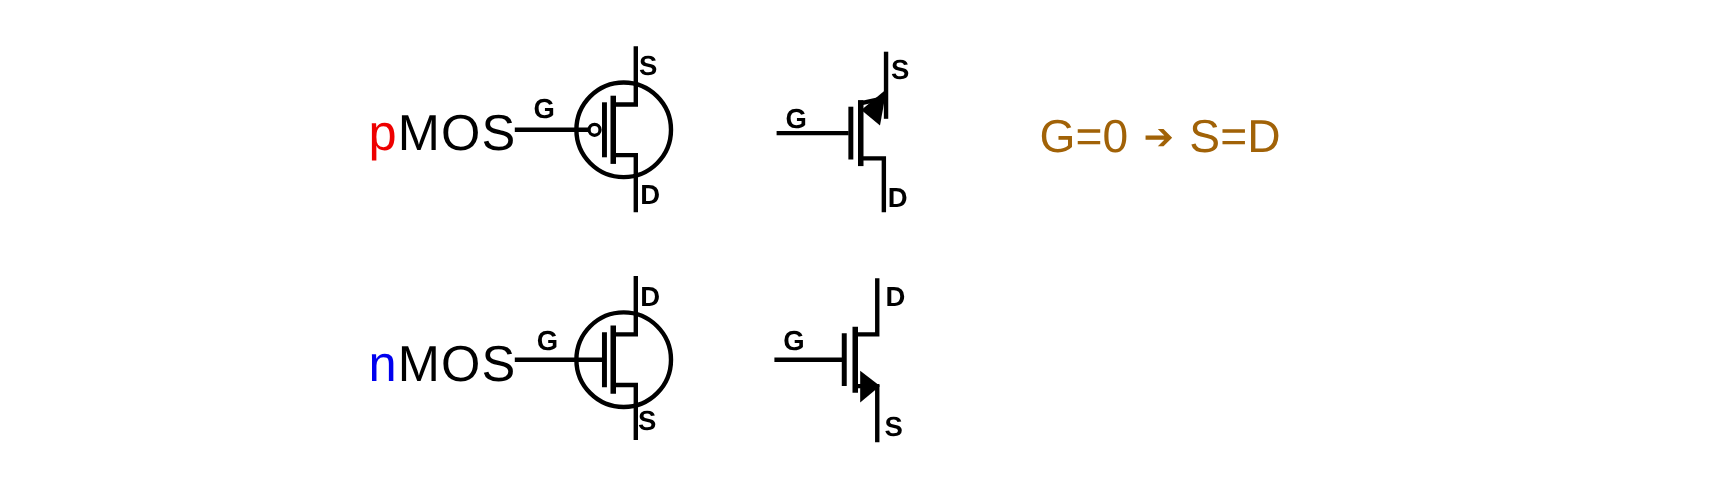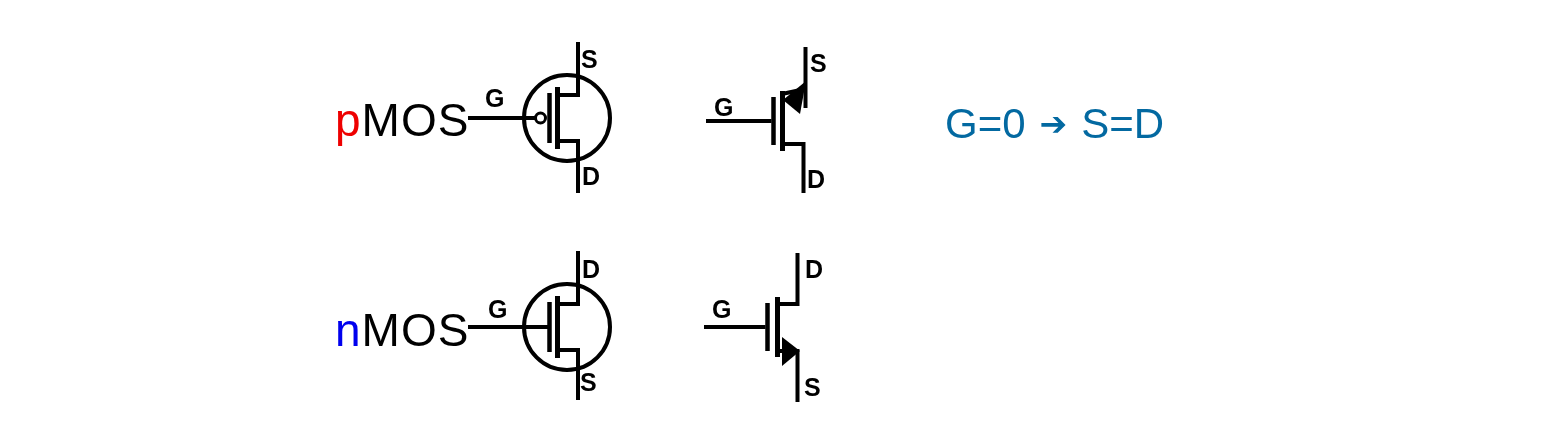--- a/index.html
+++ b/index.html
@@ -21,21 +21,21 @@
   }
   #pmos-label{top:97px;}
   #nmos-label{top:307px;}
   .prefix-p{color:#ee0000;}
   .prefix-n{color:#0000ee;}
   .rule{
     position:absolute;
     left:945px;
     font-size:42px;
     line-height:42px;
-    color:#0369a1;
+    color:#a16207;
     white-space:nowrap;
   }
   #pmos-rule{top:103px;}
   #nmos-rule{top:303px;}
   .rule .arrow{
     font-family:"DejaVu Sans", sans-serif;
     font-size:33px;
     position:relative;
     top:-3px;
     margin:0 14px;

